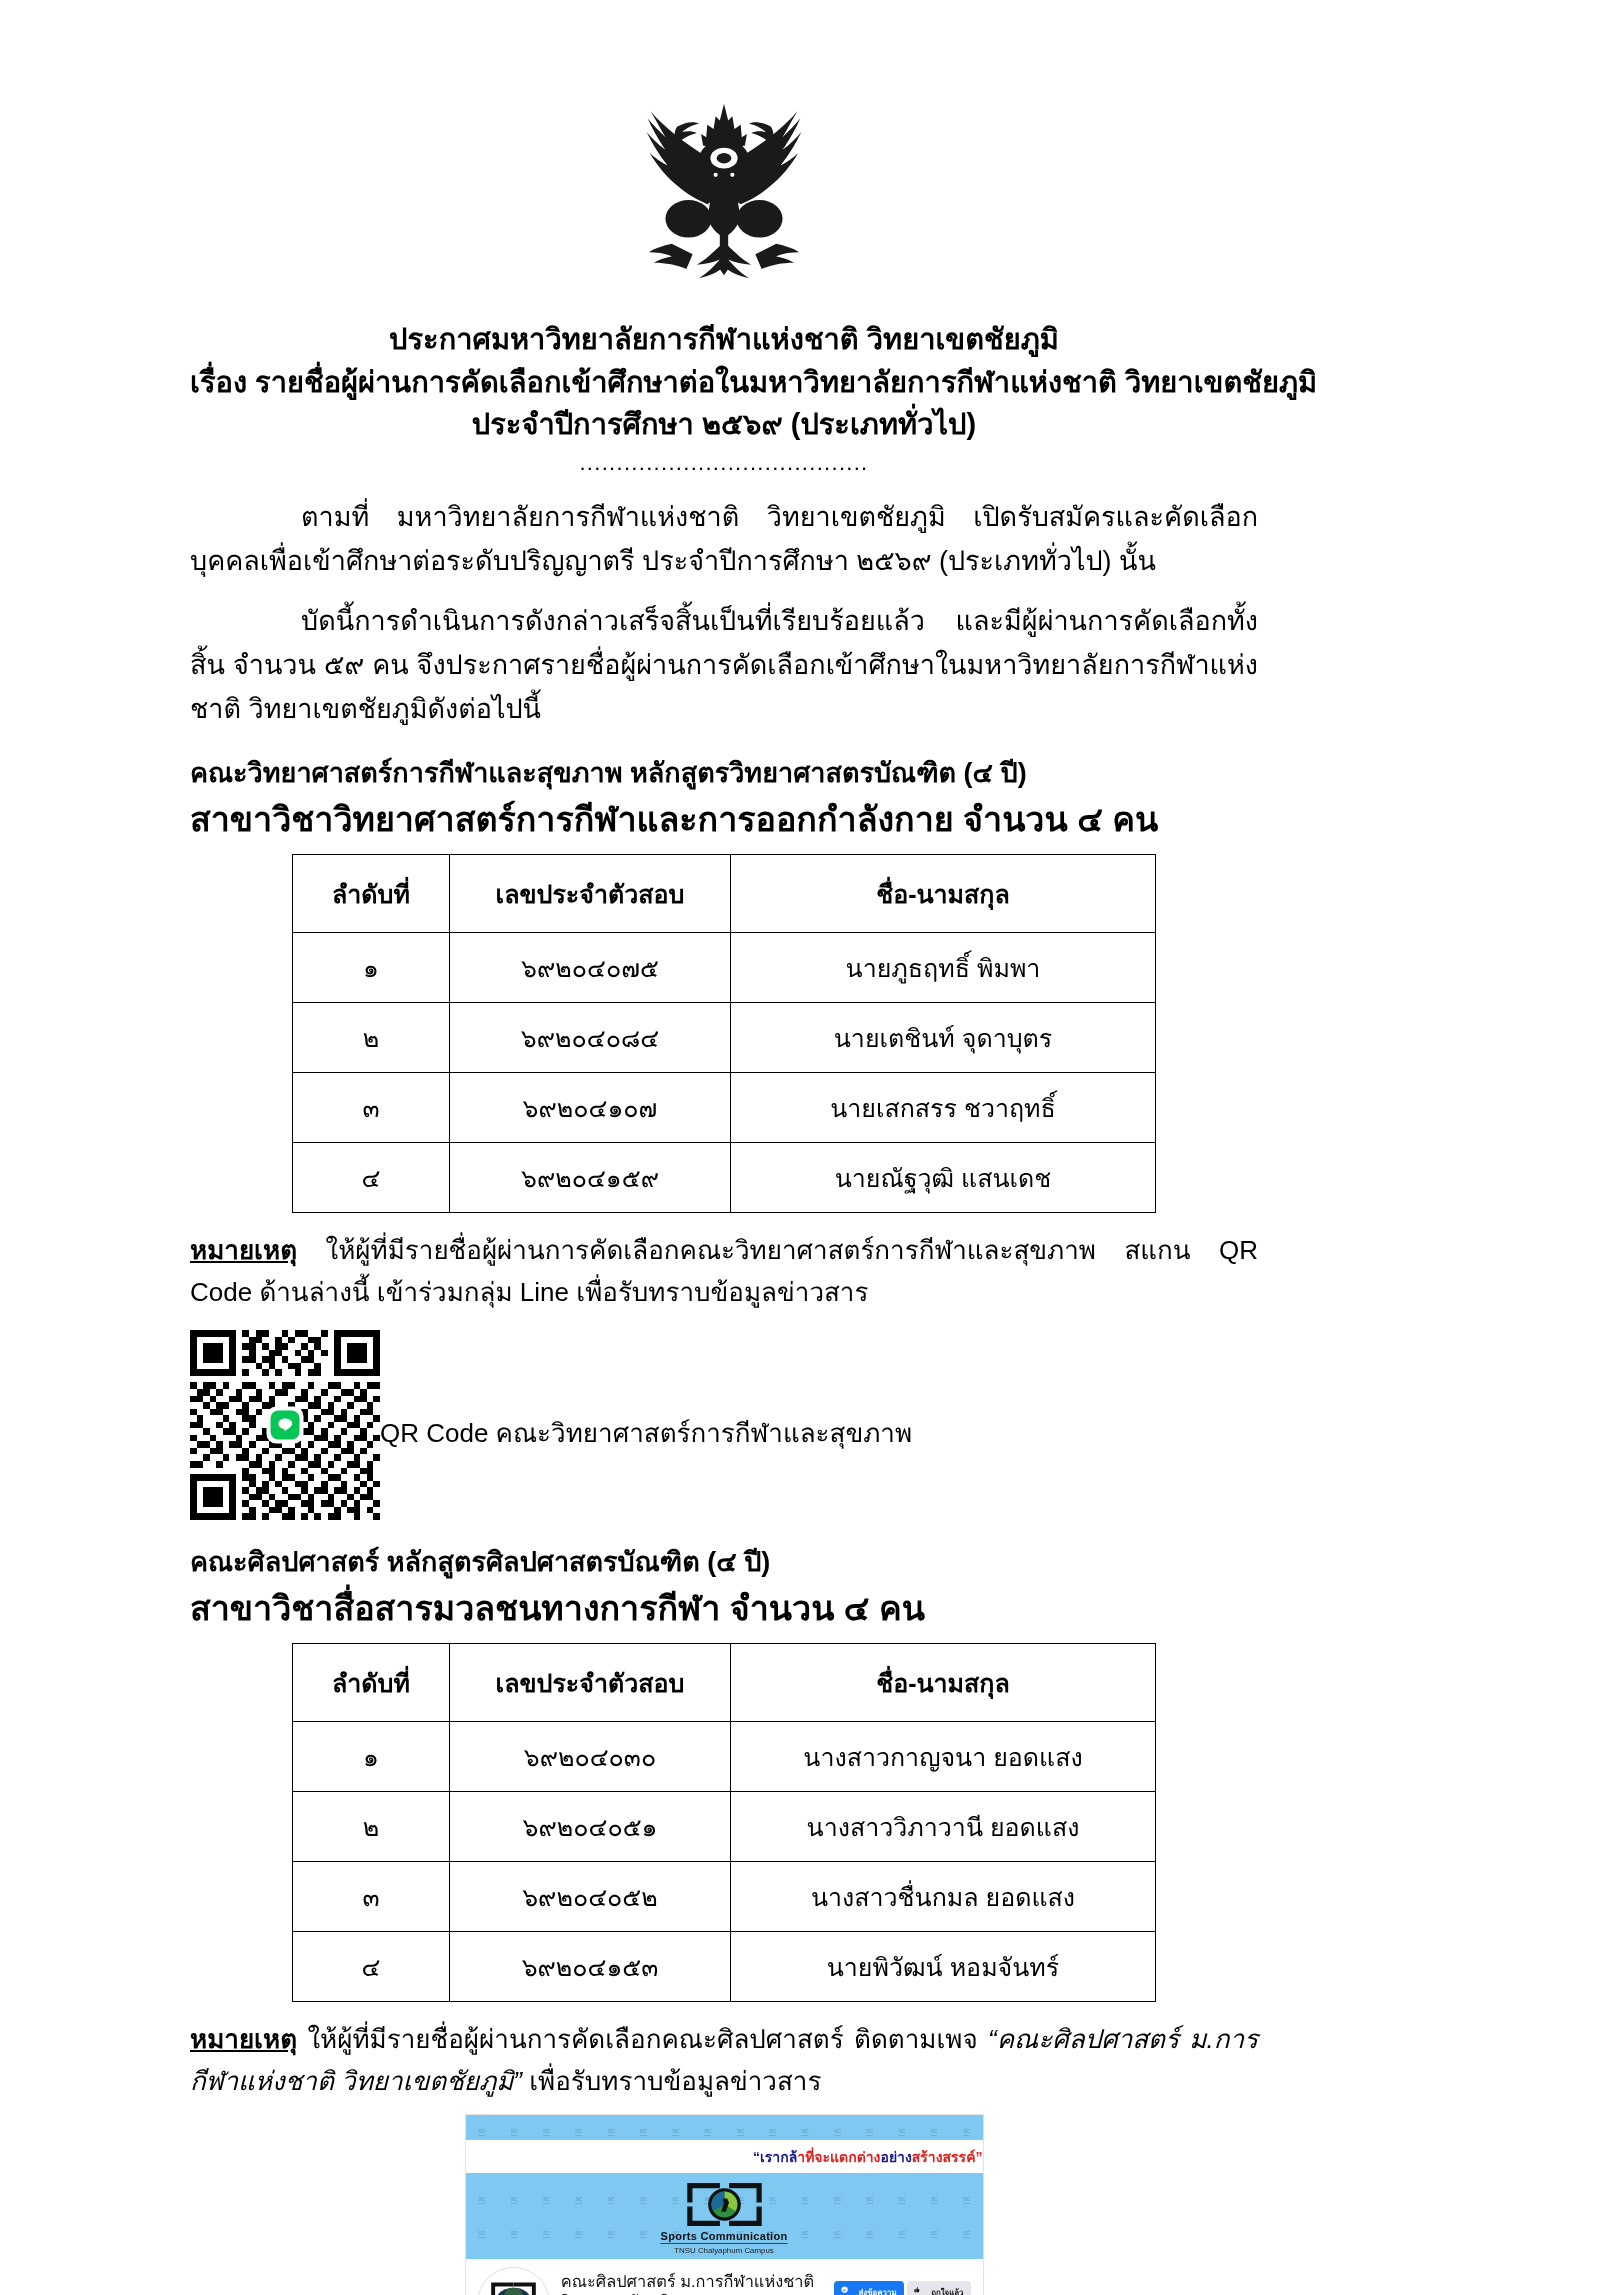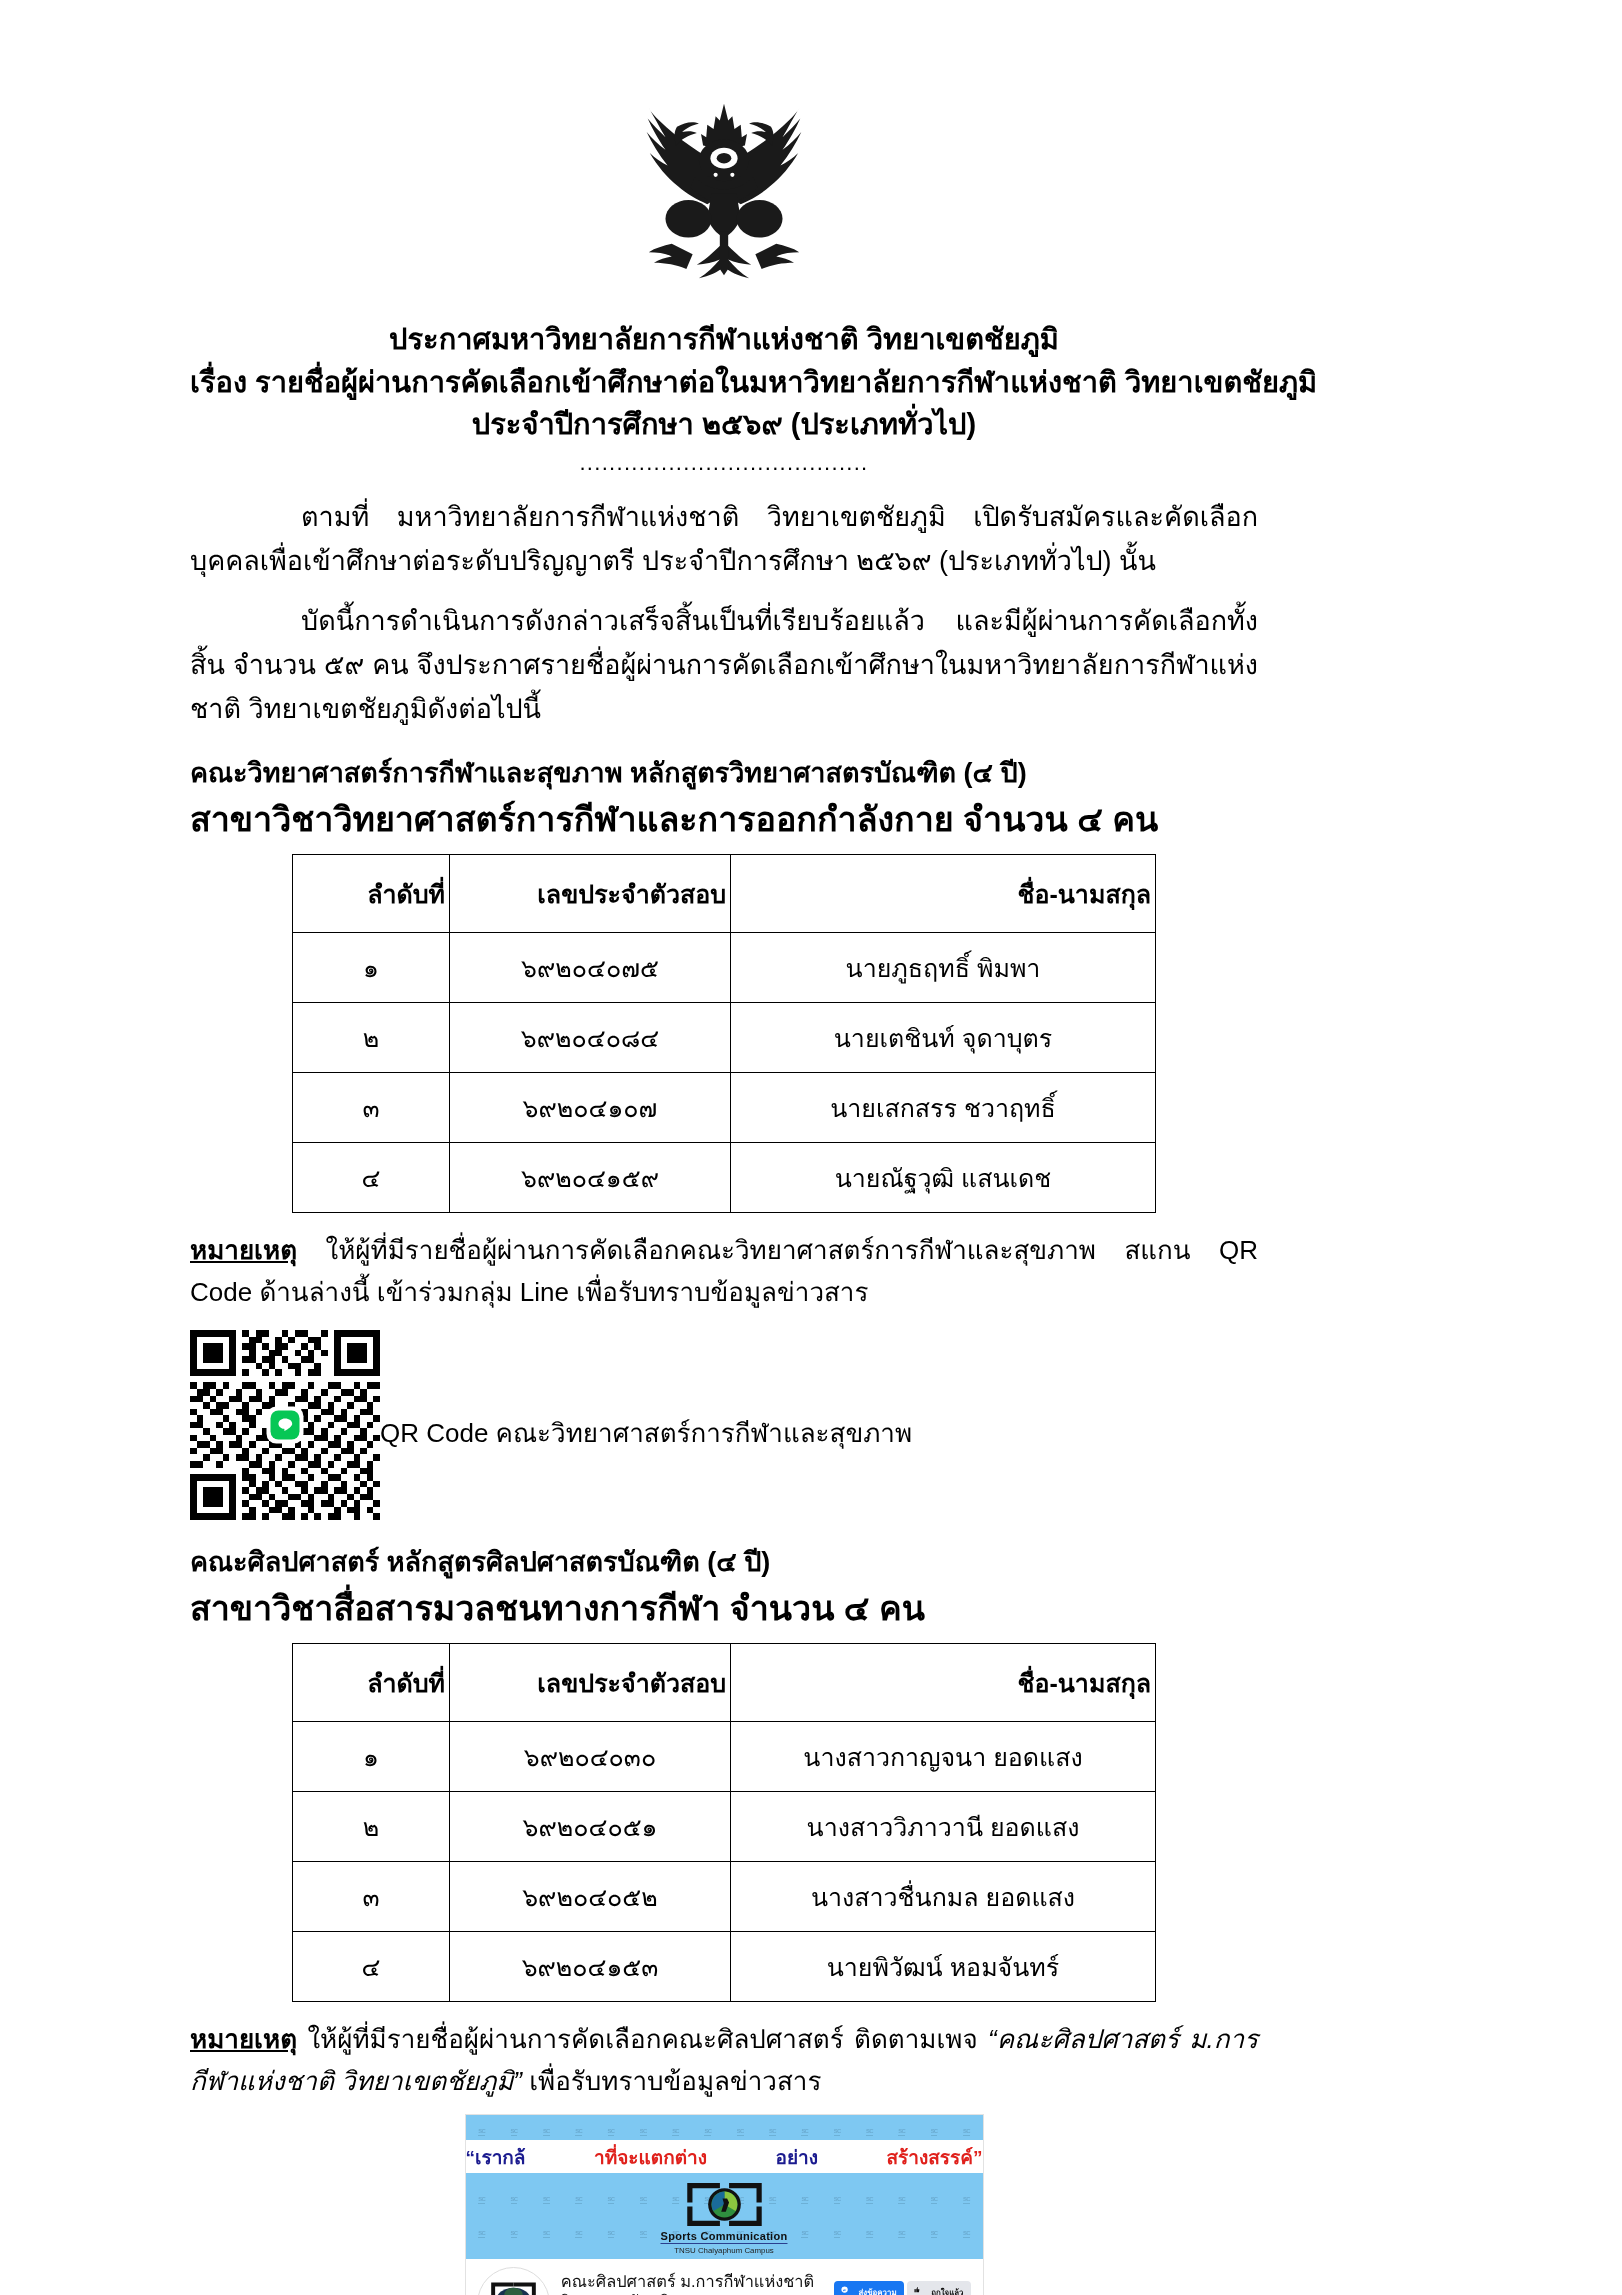--- a/index.html
+++ b/index.html
@@ -89,21 +89,20 @@
     border: 1.3px solid #000;
     text-align: center;
     vertical-align: middle;
     font-size: 25px;
     padding: 10.5px 3.9px;
     height: 48px;
   }
   table.list th {
     font-weight: bold;
     height: 56px;
-    text-align: right;
   }
   col.c-ord { width: 157px; }
   col.c-code { width: 281px; }
   col.c-name { width: 425px; }
   table.list td.name { font-weight: normal; }
 
   
   .note {
     font-size: 26px;
     line-height: 1.6;
@@ -198,22 +197,22 @@
     padding-bottom: 0.7px;
   }
   .fb-slogan {
     position: absolute;
     left: 0; right: 0;
     top: 25px;
     height: 33px;
     background: #ffffff;
     display: flex;
     align-items: center;
-    justify-content: space-between;
-    font-size: 19px;
+    justify-content: flex-end;
+    font-size: 14px;
     font-weight: bold;
     color: #1b1b8f;
     white-space: nowrap;
   }
   .fb-slogan .red { color: #e0201b; }
   .fb-logo-c {
     position: absolute;
     left: 50%;
     top: 64px;
     transform: translateX(-50%);

